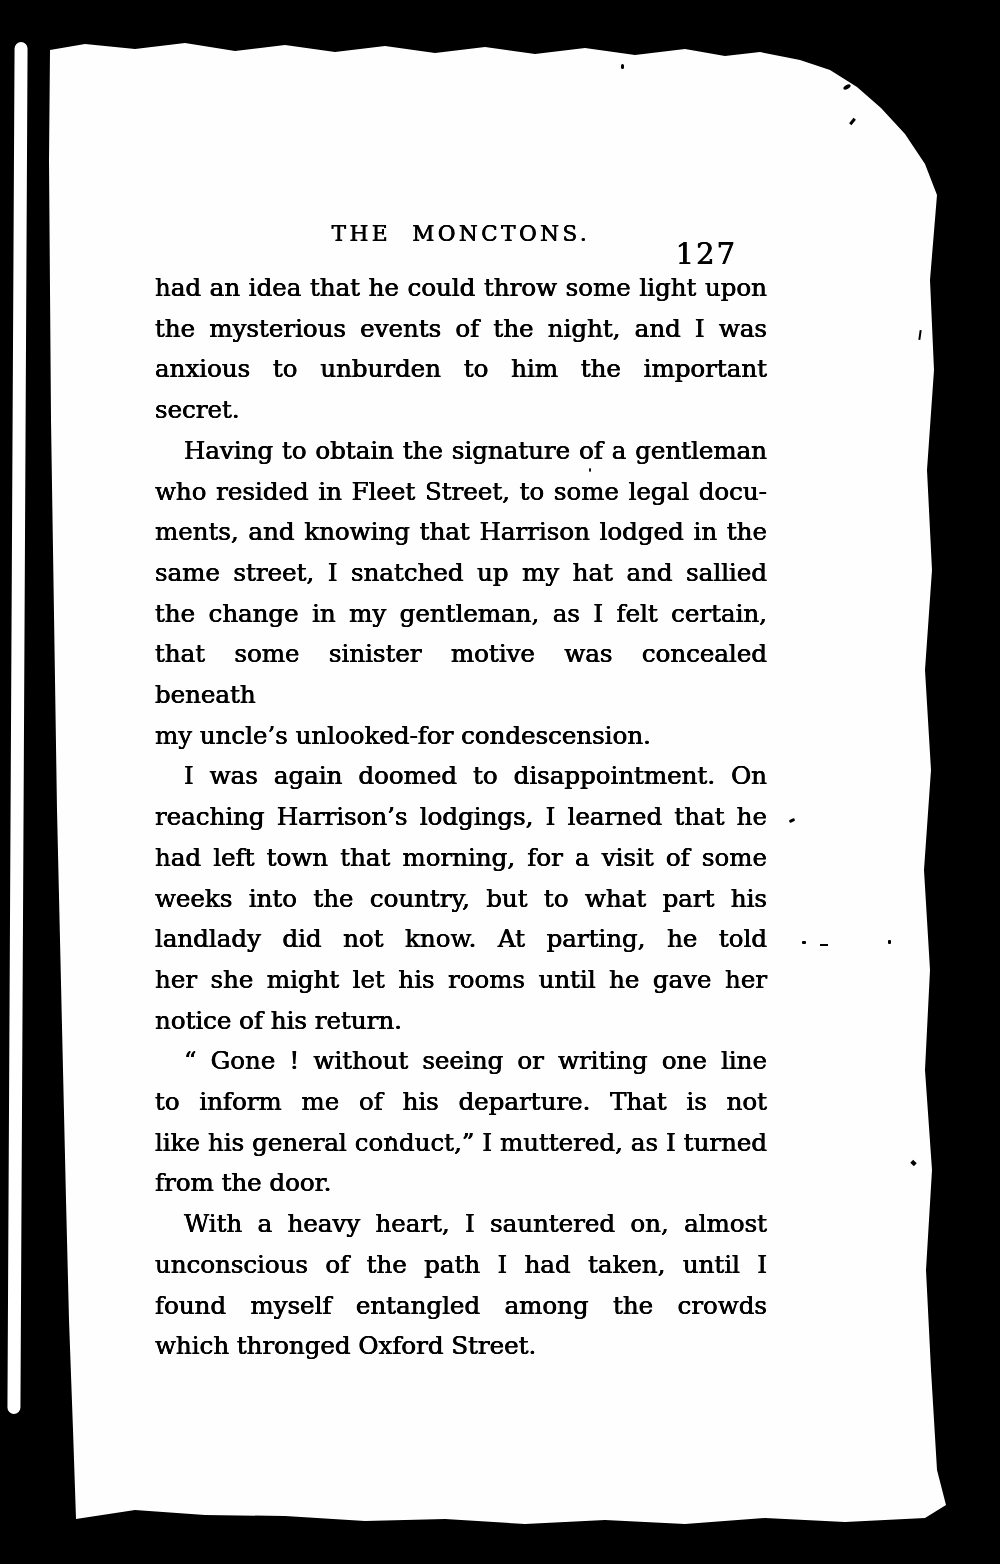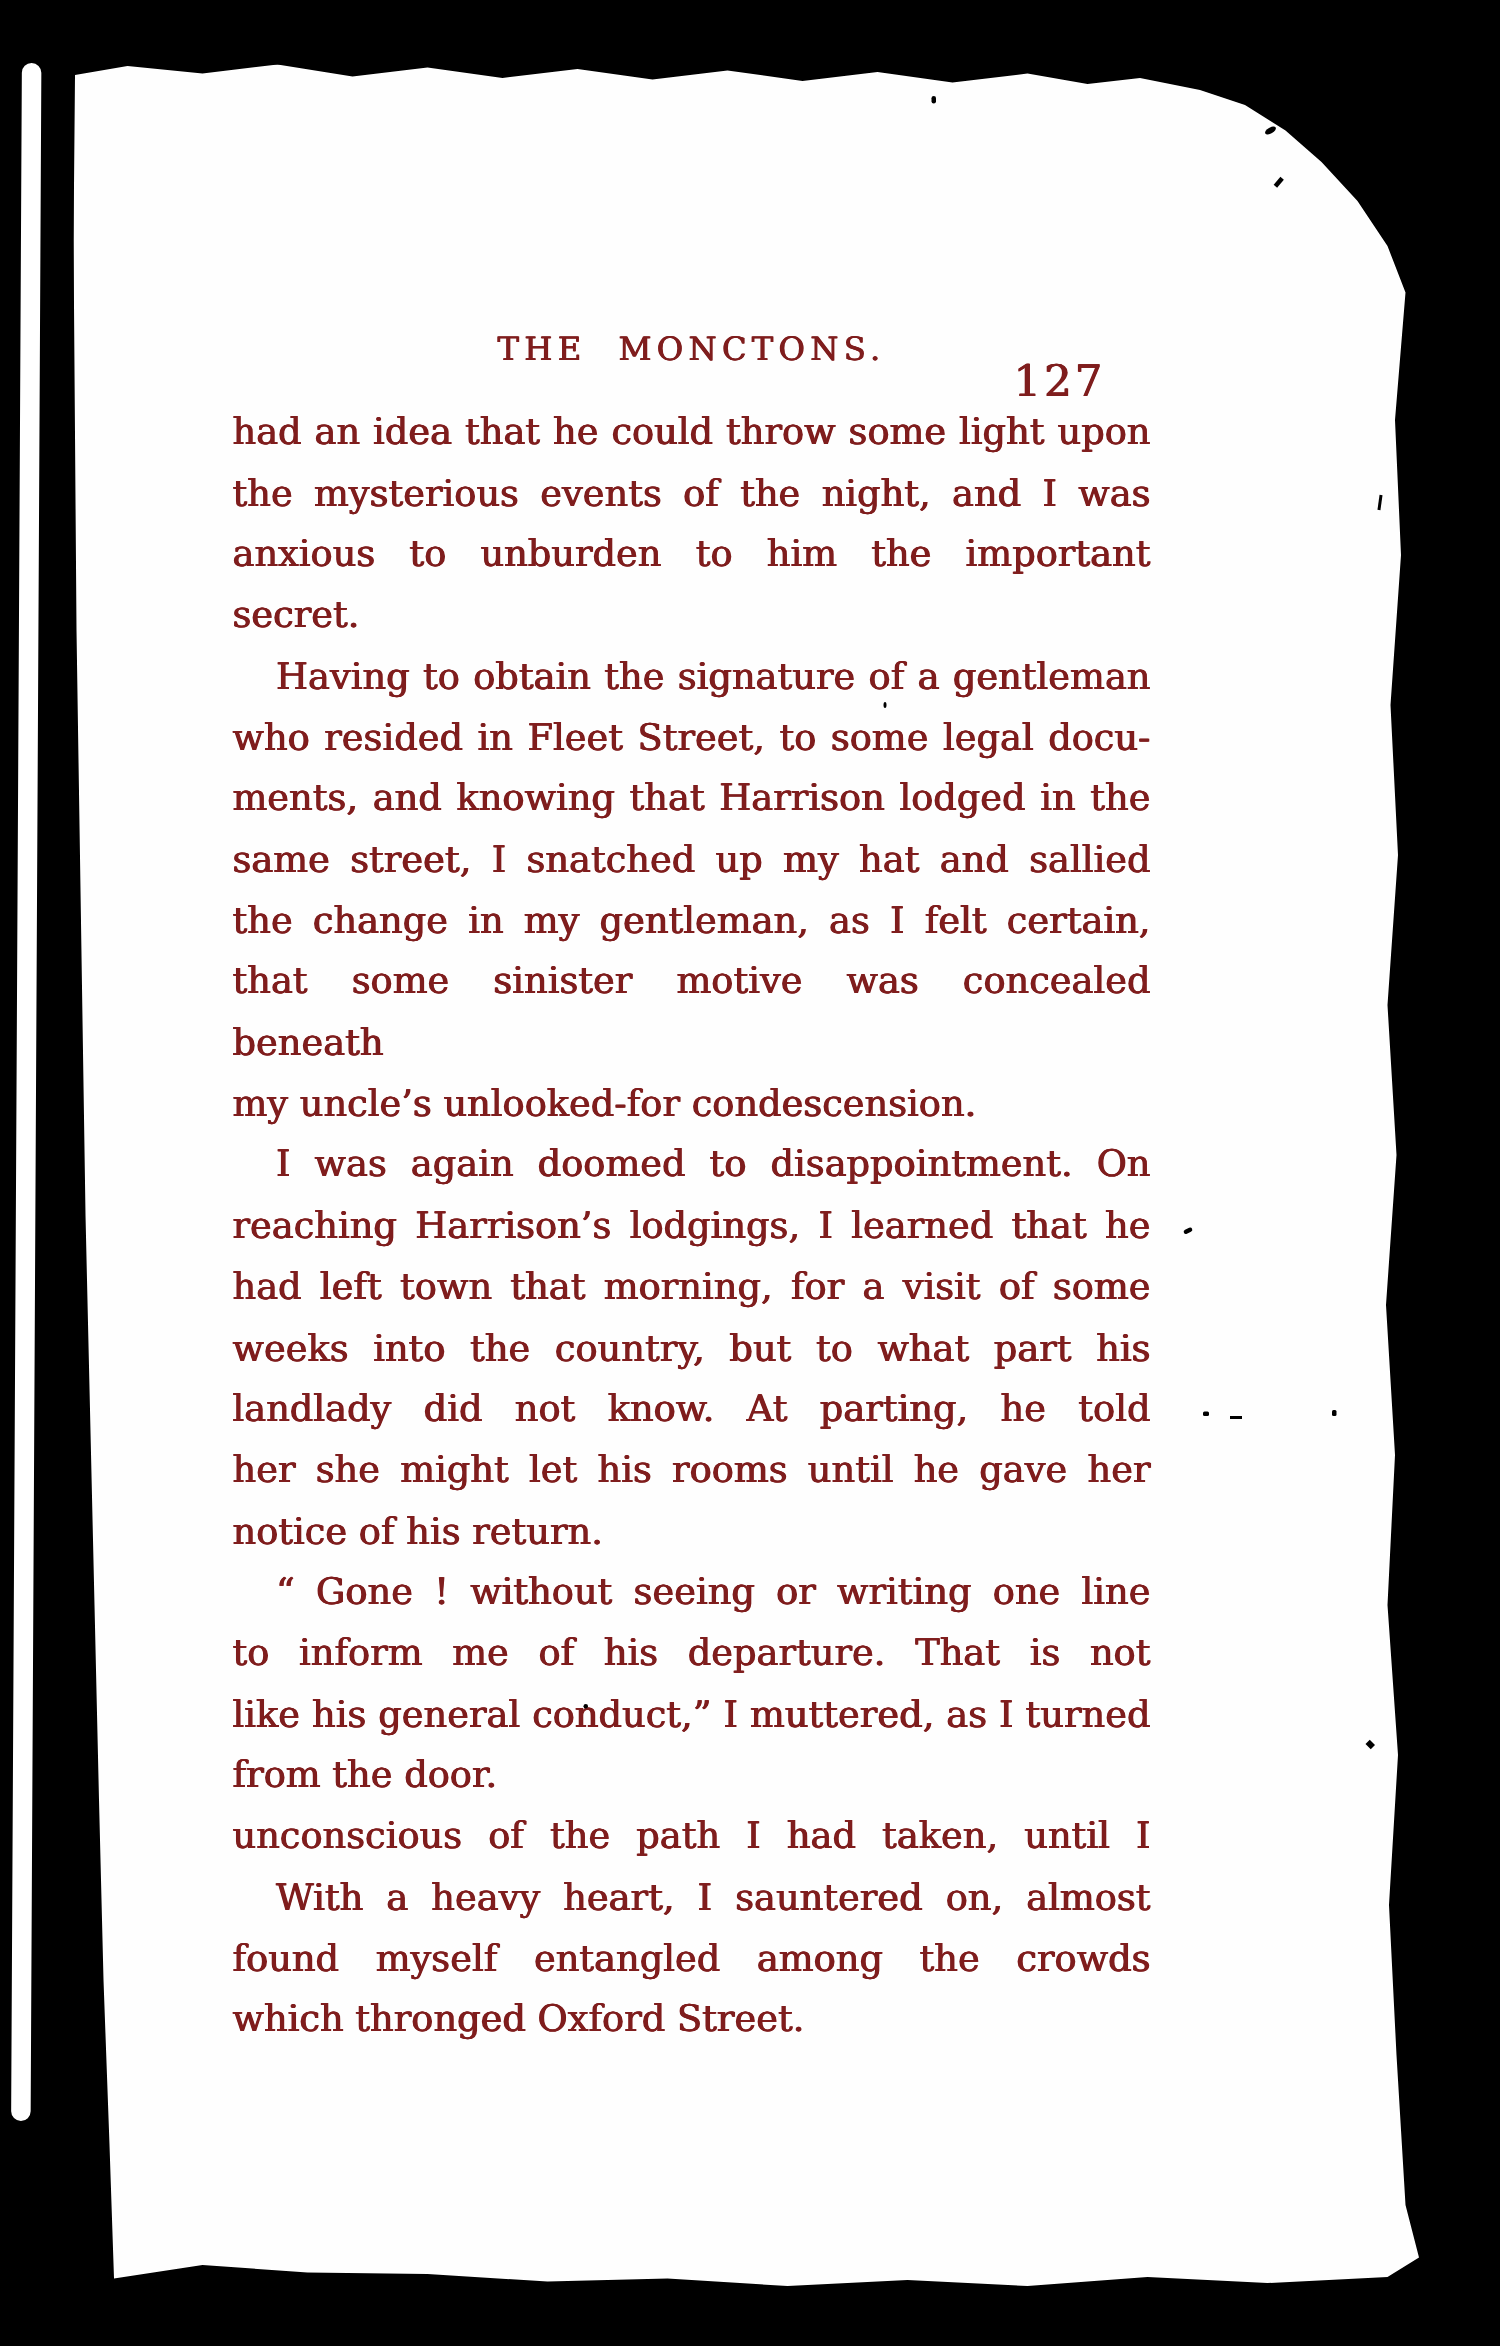--- a/index.html
+++ b/index.html
@@ -11,21 +11,21 @@
   }
   .scan{position:relative;width:1000px;height:1564px;background:#000;}
   
   .sliver{
     position:absolute;left:11px;top:42px;width:13px;height:1372px;
     background:#fff;border-radius:7px;transform:rotate(0.3deg);
   }
   
   .page{
     position:absolute;left:25px;top:40px;width:925px;height:1490px;
-    background:#fefefe;color:#7f1d1d;
+    background:#fefefe;color:#000000;
     clip-path:polygon(
       25px 10px,60px 4px,110px 9px,160px 3px,210px 11px,260px 5px,310px 12px,
       360px 6px,410px 13px,460px 7px,510px 14px,560px 8px,610px 15px,660px 9px,
       700px 16px,735px 12px,775px 20px,805px 30px,832px 47px,856px 68px,
       880px 94px,900px 124px,912px 155px,
       905px 240px,909px 330px,902px 430px,907px 530px,900px 630px,906px 730px,
       899px 830px,905px 930px,900px 1030px,907px 1130px,901px 1230px,
       906px 1330px,912px 1430px,921px 1465px,
       900px 1478px,820px 1482px,740px 1478px,660px 1484px,580px 1480px,
       500px 1484px,420px 1479px,340px 1481px,260px 1476px,180px 1475px,
@@ -93,22 +93,22 @@
           <div class="line">her she might let his rooms until he gave her</div>
           <div class="line last">notice of his return.</div>
         </div>
         <div class="para">
           <div class="line indent">“ Gone ! without seeing or writing one line</div>
           <div class="line">to inform me of his departure. That is not</div>
           <div class="line">like his general conduct,” I muttered, as I turned</div>
           <div class="line last">from the door.</div>
         </div>
         <div class="para">
+          <div class="line indent">With a heavy heart, I sauntered on, almost</div>
           <div class="line">unconscious of the path I had taken, until I</div>
-          <div class="line indent">With a heavy heart, I sauntered on, almost</div>
           <div class="line">found myself entangled among the crowds</div>
           <div class="line last">which thronged Oxford Street.</div>
         </div>
       </div>
   </div>
 
   <div class="speck" style="left:843px;top:85px;width:8px;height:4px;border-radius:50%;transform:rotate(-30deg);"></div>
   <div class="speck" style="left:851px;top:118px;width:3px;height:7px;transform:rotate(40deg);"></div>
   <div class="speck" style="left:919px;top:330px;width:2px;height:10px;transform:rotate(8deg);"></div>
   <div class="speck" style="left:789px;top:819px;width:6px;height:3px;transform:rotate(-25deg);border-radius:2px;"></div>

